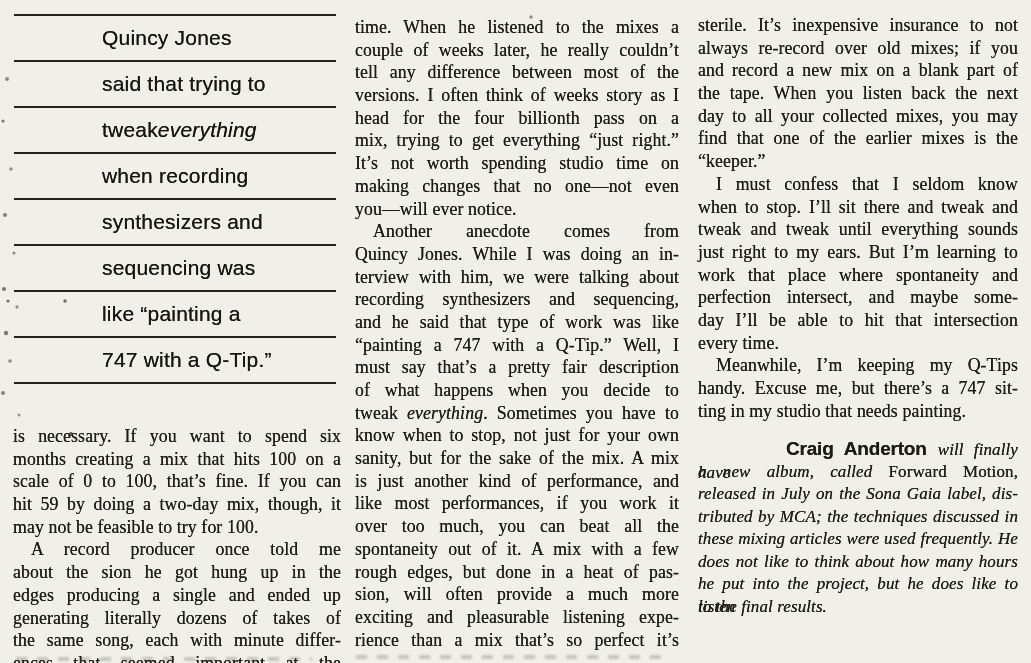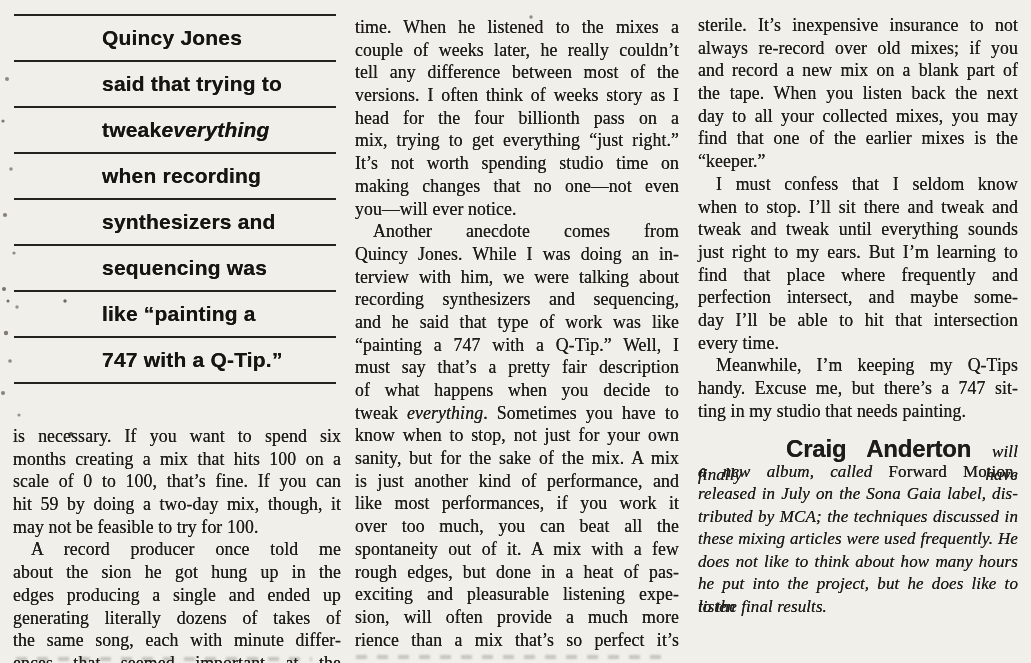--- a/index.html
+++ b/index.html
@@ -15,21 +15,21 @@
   .pullquote{
     position:absolute;left:14px;top:14px;width:322px;
     border-bottom:2.2px solid #24231f;
   }
   .pq-row{
     box-sizing:border-box;height:46px;
     border-top:2.2px solid #24231f;
     display:flex;align-items:center;
     padding-left:88px;
     font-family:"Liberation Sans",sans-serif;
-    font-weight:700;font-size:21px;letter-spacing:.2px;
+    font-weight:400;font-size:21px;letter-spacing:.2px;
     color:#161512;white-space:nowrap;
     text-shadow:0 0 .4px #2a2926;
   }
   .pq-row .st-i{font-style:italic;}
   
   .col{position:absolute;}
   .col-left{left:13px;top:401px;width:328px;margin-top:24px;}
   .col-mid{left:355px;top:16px;width:324px;}
   .col-right{left:698px;top:14px;width:320px;}
   .line{
@@ -44,21 +44,21 @@
   .line .st-i{font-style:italic;}
   
   .bio{margin-top:16px;}
   .bio .line{
     font-style:italic;font-size:17px;
     height:22.5px;line-height:22.5px;
   }
   .bio .line.bio-first{text-indent:88px;}
   .bio .st-bs{
     font-style:normal;font-family:"Liberation Sans",sans-serif;
-    font-weight:700;font-size:24px;letter-spacing:-.2px;margin-top:14px;
+    font-weight:700;font-size:19px;letter-spacing:-.2px;margin-top:14px;
   }
   .bio .st-r{font-style:normal;}
   
   .speckles{
     position:absolute;left:0;top:0;width:2px;height:2px;border-radius:50%;
     background:transparent;
     box-shadow:
       6px 78px 0 1px #8d8b84, 2px 120px 0 .6px #7a7871,
       10px 168px 0 .8px #93918a, 4px 214px 0 1.1px #84827b,
       13px 252px 0 .6px #8d8b84, 3px 288px 0 1px #777569,
@@ -142,38 +142,38 @@
       <div class="line"><span>must say that’s a pretty fair description</span></div>
       <div class="line"><span>of what happens when you decide to</span></div>
       <div class="line"><span>tweak </span><span class="st-i">everything</span><span>. Sometimes you have to</span></div>
       <div class="line"><span>know when to stop, not just for your own</span></div>
       <div class="line"><span>sanity, but for the sake of the mix. A mix</span></div>
       <div class="line"><span>is just another kind of performance, and</span></div>
       <div class="line"><span>like most performances, if you work it</span></div>
       <div class="line"><span>over too much, you can beat all the</span></div>
       <div class="line"><span>spontaneity out of it. A mix with a few</span></div>
       <div class="line"><span>rough edges, but done in a heat of pas-</span></div>
+      <div class="line"><span>sion, will often provide a much more</span></div>
       <div class="line"><span>exciting and pleasurable listening expe-</span></div>
-      <div class="line"><span>sion, will often provide a much more</span></div>
       <div class="line"><span>rience than a mix that’s so perfect it’s</span></div>
     </div>
   <div class="col col-right" id="col-right">
     <div id="col-right-lines">
         <div class="line"><span>sterile. It’s inexpensive insurance to not</span></div>
         <div class="line"><span>always re-record over old mixes; if you</span></div>
         <div class="line"><span>and record a new mix on a blank part of</span></div>
         <div class="line"><span>the tape. When you listen back the next</span></div>
         <div class="line"><span>day to all your collected mixes, you may</span></div>
         <div class="line"><span>find that one of the earlier mixes is the</span></div>
         <div class="line end"><span>“keeper.”</span></div>
         <div class="line ind"><span>I must confess that I seldom know</span></div>
         <div class="line"><span>when to stop. I’ll sit there and tweak and</span></div>
         <div class="line"><span>tweak and tweak until everything sounds</span></div>
         <div class="line"><span>just right to my ears. But I’m learning to</span></div>
-        <div class="line"><span>find that place where frequently and</span></div>
+        <div class="line"><span>work that place where spontaneity and</span></div>
         <div class="line"><span>perfection intersect, and maybe some-</span></div>
         <div class="line"><span>day I’ll be able to hit that intersection</span></div>
         <div class="line end"><span>every time.</span></div>
         <div class="line ind"><span>Meanwhile, I’m keeping my Q-Tips</span></div>
         <div class="line"><span>handy. Excuse me, but there’s a 747 sit-</span></div>
         <div class="line end"><span>ting in my studio that needs painting.</span></div>
       </div>
     <div class="bio" id="bio">
         <div class="line bio-first"><span class="st-bs">Craig Anderton </span><span>will finally have</span></div>
         <div class="line"><span>a new album, called </span><span class="st-r">Forward Motion,</span></div>

